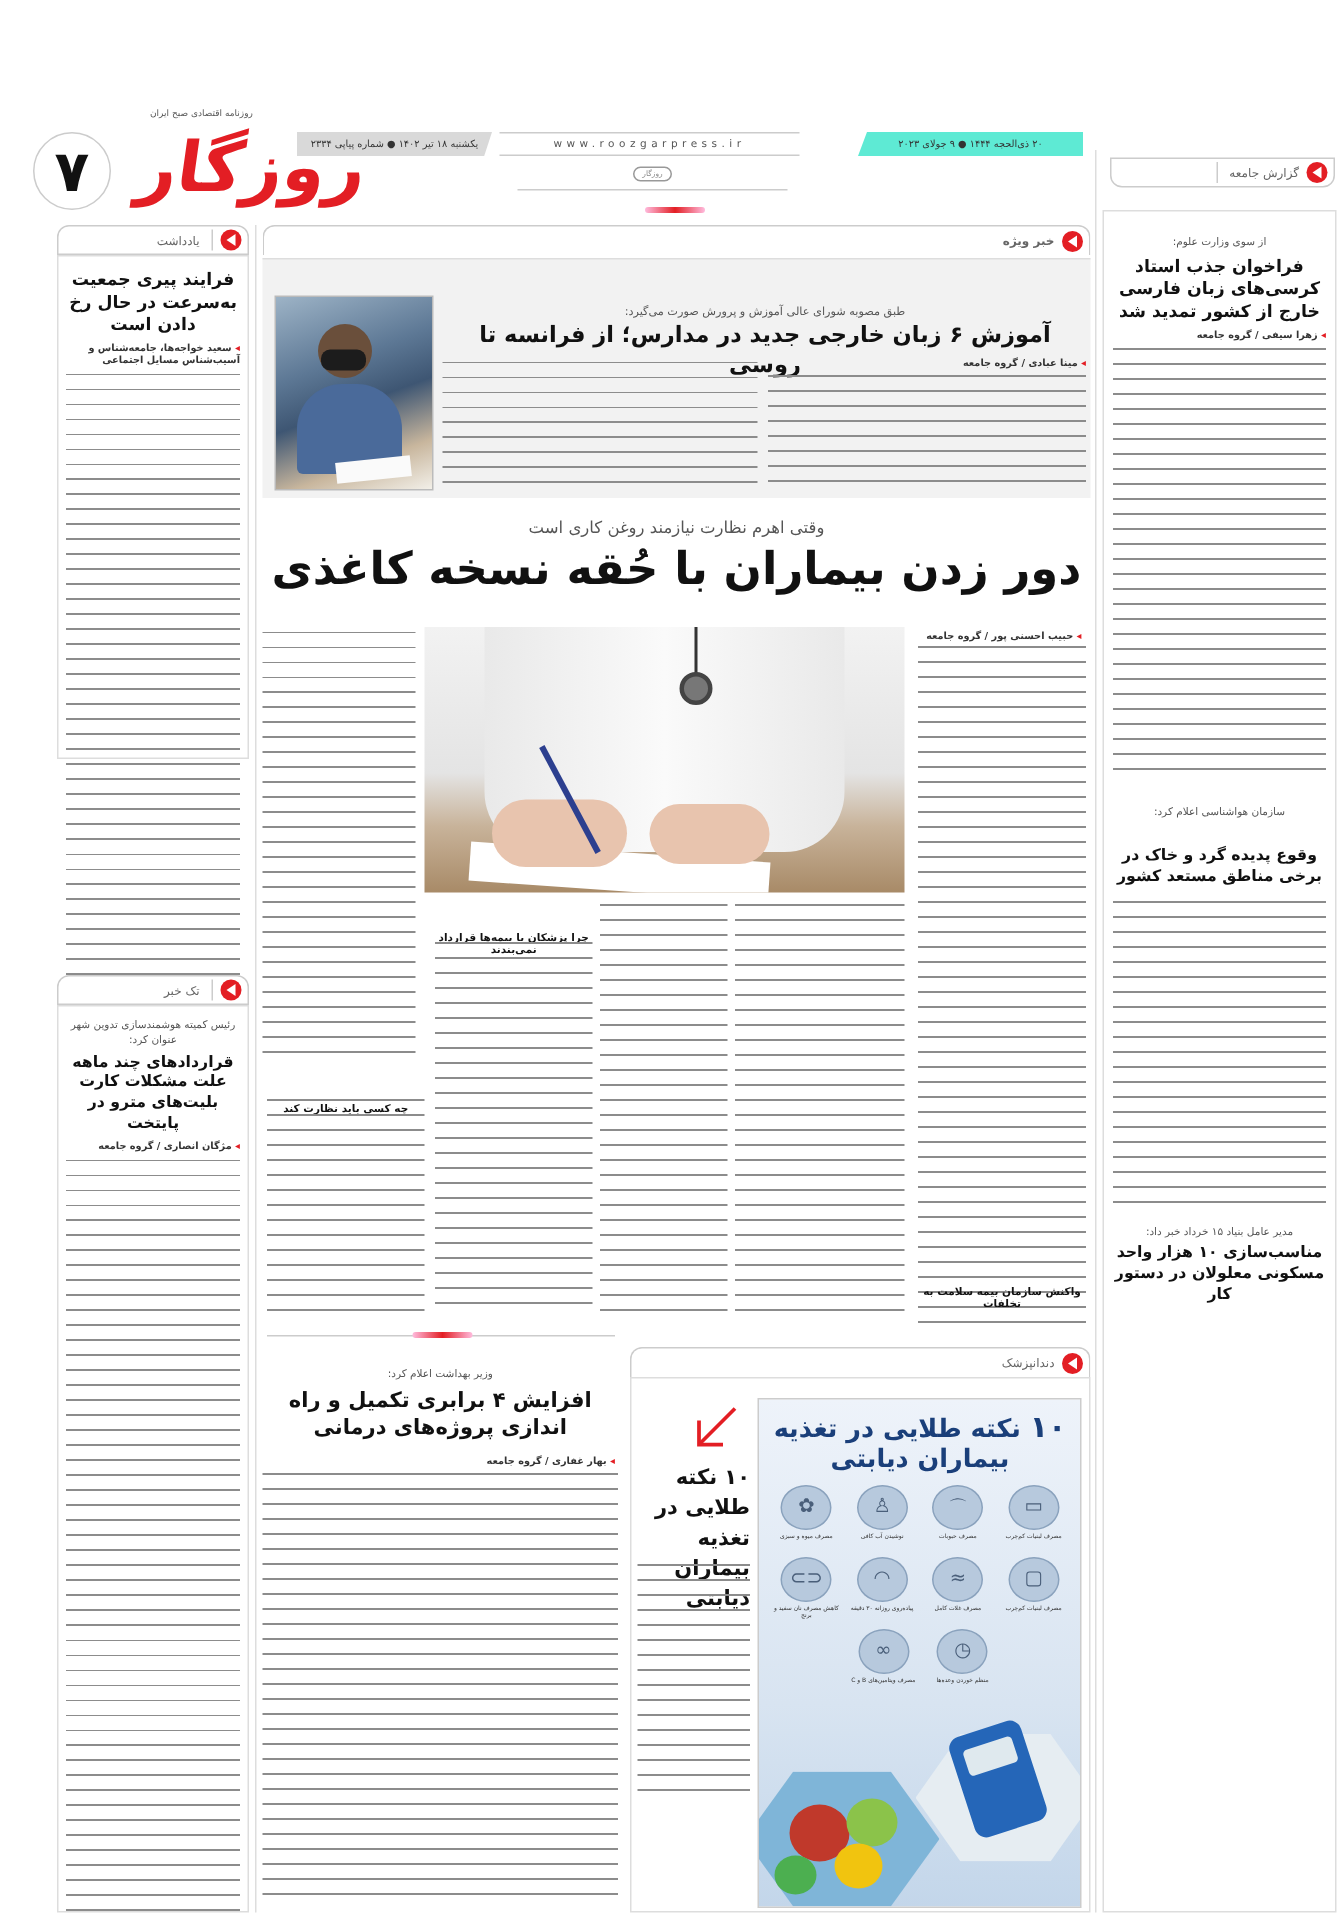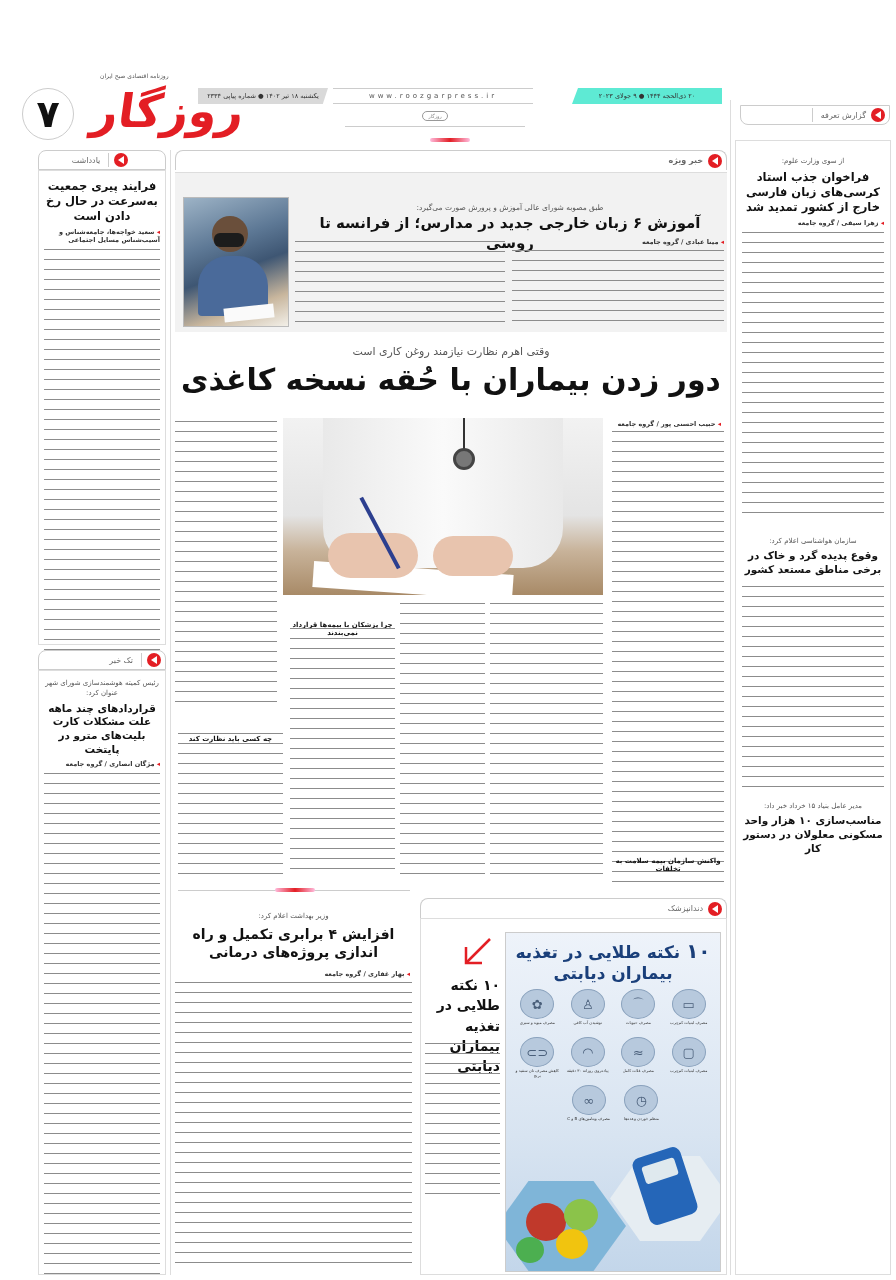--- a/index.html
+++ b/index.html
@@ -31,21 +31,21 @@
   .body { font-size: 6.5px; line-height: 1.55; color: #333; text-align: justify; }
   .lines { background: repeating-linear-gradient(to bottom, transparent 0, transparent 3px, #8c8c8c 3px, #8c8c8c 4.3px, transparent 4.3px, transparent 10px); }
   .subhead { font-size: 7px; font-weight: bold; text-align: center; color:#111; margin: 19px 0; }
 
   
   .right-col { left: 735px; top: 140px; width: 156px; height: 1135px; border: 1px solid #ddd; padding: 6px 6px; }
   .right-tab { left: 740px; top: 105px; width: 150px; }
 
   
   .left-col { left: 38px; top: 160px; width: 128px; height: 1110px; border: 1px solid #ddd; padding: 4px 5px; }
-  .left-tab-1 { left: 38px; top: 150px; width: 128px; justify-content: center; }
+  .left-tab-1 { left: 38px; top: 150px; width: 128px; }
   .left-tab-2 { left: 38px; top: 650px; width: 128px; }
 
   
   .featured { left: 175px; top: 172px; width: 552px; height: 160px; background: #f2f2f2; border-top: 1px solid #ddd; }
   .featured-tab { left: 175px; top: 150px; width: 552px; font-weight: bold; }
   .feat-photo { left: 183px; top: 197px; width: 106px; height: 130px; background: linear-gradient(160deg, #9db3c6 0%, #5d7895 35%, #3e5673 55%, #c8b69d 80%, #f2efe8 100%); border: 1px solid #bbb; }
   .feat-photo .person { position:absolute; left:28px; top:18px; width:36px; height:36px; border-radius:50%; background:#6a4f3b; }
   .feat-photo .mask { position:absolute; left:30px; top:35px; width:30px; height:14px; border-radius:6px; background:#1c1c1c; }
   .feat-photo .shirt { position:absolute; left:14px; top:58px; width:70px; height:60px; border-radius:30px 30px 4px 4px; background:#4a6a9a; }
   .feat-photo .paper { position:absolute; left:40px; top:108px; width:50px; height:14px; background:#fafafa; transform: rotate(-6deg);}
@@ -96,31 +96,31 @@
 <div class="abs hdr-bar-left">یکشنبه ۱۸ تیر ۱۴۰۲ ● شماره پیاپی ۲۳۳۴</div>
 <div class="abs hdr-url">www.roozgarpress.ir</div>
 <div class="abs hdr-sub">
   <div class="emblem">روزگار</div>
 </div>
 <div class="abs hdr-bar-right">۲۰ ذی‌الحجه ۱۴۴۴ ● ۹ جولای ۲۰۲۳</div>
 <div class="abs hdr-red-dots"></div>
 
 <div class="abs sec-tab right-tab">
   <span class="dot"></span>
-  <span>گزارش تعرفه</span>
+  <span>گزارش جامعه</span>
   <span class="sep"></span>
 </div>
 <div class="abs right-col">
   <div class="kicker" style="margin-top:10px;">از سوی وزارت علوم:</div>
   <div class="headline" style="font-size:11.5px;margin-top:3px;">فراخوان جذب استاد کرسی‌های زبان فارسی خارج از کشور تمدید شد</div>
   <div class="byline">زهرا سیفی / گروه جامعه</div>
   <div class="body lines" style="height:290px;color:transparent;overflow:hidden;">مرکز همکاری‌های علمی و بین‌المللی وزارت علوم از تمدید فراخوان انتخاب استاد برای اعزام به کرسی‌های زبان و ادبیات فارسی و ایرانشناسی در دانشگاه‌ها و مراکز علمی خارج از کشور خبر داد. مرکز همکاری‌های علمی و بین‌المللی وزارت علوم اعلام کرد نظر به استقبال و درخواست اعضای هیأت علمی متقاضی برای شرکت در فراخوان مذکور، مهلت ارسال مدارک تا روز یکشنبه مورخ ۲۵ تیرماه سالجاری تمدید می‌شود.</div>
 
   <div class="kicker" style="margin-top:18px;">سازمان هواشناسی اعلام کرد:</div>
-  <div class="headline" style="font-size:10.5px;margin-top:3px;">وقوع پدیده گرد و خاک در برخی مناطق مستعد کشور</div>
+  <div class="headline" style="font-size:10.5px;margin-top:18px;">وقوع پدیده گرد و خاک در برخی مناطق مستعد کشور</div>
   <div class="body lines" style="height:205px;color:transparent;overflow:hidden;margin-top:6px;">پیش‌بینی کلی نقشه‌های همدیدی و آینده‌نگری سازمان هواشناسی نشان می‌دهد امروز و فردا در شمال آذربایجان غربی، سه‌شنبه در شمال آذربایجان غربی، آذربایجان شرقی، اردبیل، گیلان و مازندران و چهارشنبه در گیلان، مازندران، گلستان بارش باران و گاهی رعد و برق و وزش باد شدید موقت پیش‌بینی می‌شود. همچنین وزش باد نسبتاً شدید، در برخی نقاط با سرعت باد، تمود گرد و خاک و کاهش کیفیت هوا پیش‌بینی شده است.</div>
 
   <div class="kicker" style="margin-top:14px;">مدیر عامل بنیاد ۱۵ خرداد خبر داد:</div>
   <div class="headline" style="font-size:10.5px;margin-top:3px;">مناسب‌سازی ۱۰ هزار واحد مسکونی معلولان در دستور کار</div>
 </div>
 
 <div class="abs sec-tab featured-tab" style="border-radius:8px 8px 0 0;border-bottom:none;">
   <span class="dot"></span>
   <span>خبر ویژه</span>
 </div>
@@ -241,32 +241,32 @@
     <div class="fruit" style="left:10px;bottom:8px;width:28px;height:26px;background:#4caf50;"></div>
     <div class="meter"></div>
   </div>
 </div>
 
 <div class="abs sec-tab left-tab-1" style="border-radius:8px 8px 0 0;border-bottom:1px solid #ccc;">
   <span class="dot"></span>
   <span class="sep" style="margin-right:0;margin-left:8px;"></span>
   <span>یادداشت</span>
 </div>
-<div class="abs left-col" style="top:170px;height:475px;">
+<div class="abs left-col" style="top:170px;height:336px;">
   <div class="headline" style="font-size:11.5px;margin-top:4px;">فرایند پیری جمعیت به‌سرعت در حال رخ دادن است</div>
   <div class="byline" style="font-size:6.5px;">سعید خواجه‌ها، جامعه‌شناس و آسیب‌شناس مسایل اجتماعی</div>
   <div class="body lines" style="height:405px;color:transparent;overflow:hidden;">در خصوص پیش‌بینی‌ها برای پیری جمعیت کشور تا ۳۰ سال آینده باید توجه داشت که فرایند پیری جمعیت در یک جامعه به‌سرعت اتفاق نمی‌افتد بلکه با گذر زمان و به‌مرور، جمعیت جوان به جمعیت پیر تبدیل می‌شود. وقتی جمعیت متولدین جدید به حدی نرسد که بتواند از پیری جمعیت جلوگیری کند، ما شاهد پیری جمعیت کشور تا بیست سال آینده خواهیم بود.</div>
 </div>
 
 <div class="abs sec-tab left-tab-2" style="border-radius:8px 8px 0 0;border-bottom:1px solid #ccc;">
   <span class="dot"></span>
   <span class="sep" style="margin-right:0;margin-left:8px;"></span>
   <span>تک خبر</span>
 </div>
 <div class="abs left-col" style="top:670px;height:605px;">
-  <div class="kicker" style="margin-top:4px;">رئیس کمیته هوشمندسازی شورای شهر عنوان کرد:</div>
+  <div class="kicker" style="margin-top:4px;">رئیس کمیته هوشمندسازی تدوین شهر عنوان کرد:</div>
   <div class="headline" style="font-size:10.5px;margin-top:3px;">قراردادهای چند ماهه علت مشکلات کارت بلیت‌های مترو در پایتخت</div>
   <div class="byline">مژگان انصاری / گروه جامعه</div>
   <div class="body lines" style="height:510px;color:transparent;overflow:hidden;">رئیس کمیته هوشمندسازی شورای شهر تهران در مورد کمبود کارت بلیت‌های مدت‌دار در ایستگاه‌های مترو با بیان اینکه پروژه کارت بلیت با پرداخت الکترونیکی کرایه به صورت یکپارچه بیش از ۱۲ سال است که در شهر تهران در حال اجراست، گفت: این پروژه با مشکلاتی مواجه است.</div>
 </div>
 
 <div class="vrule" style="left:170px;top:150px;height:1125px;"></div>
 <div class="vrule" style="left:730px;top:100px;height:1175px;"></div>
 
 </body></html>

